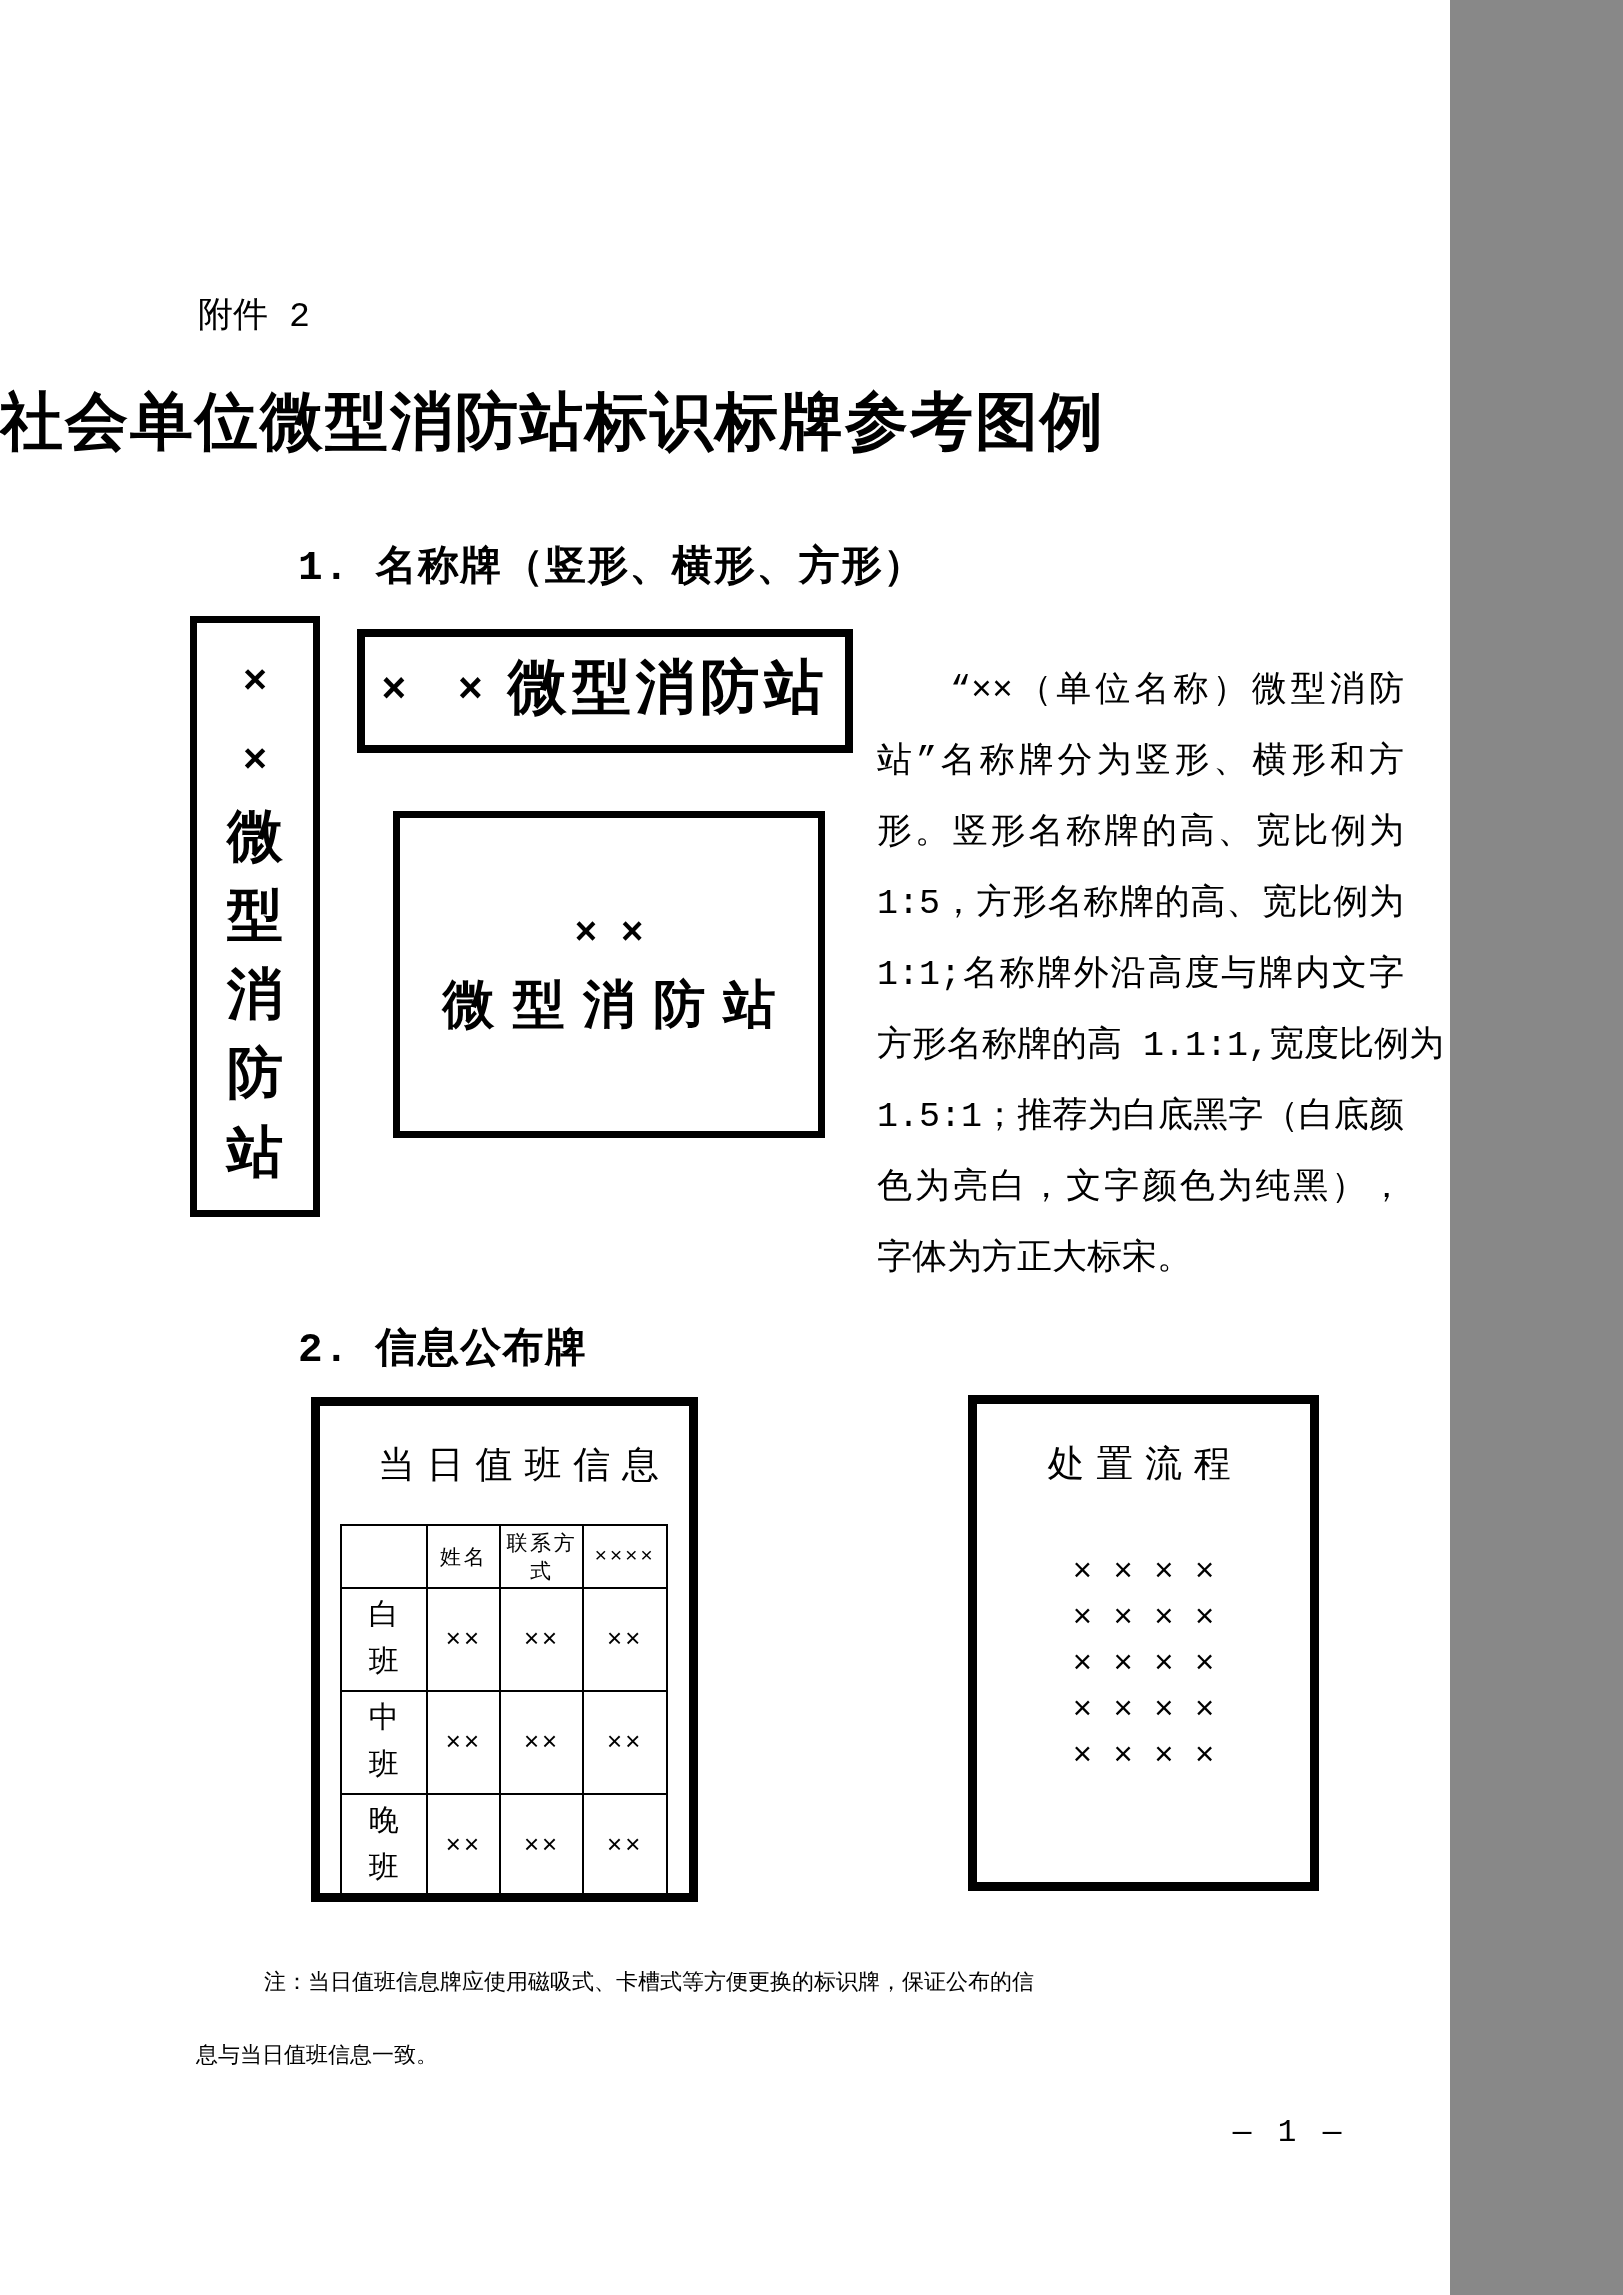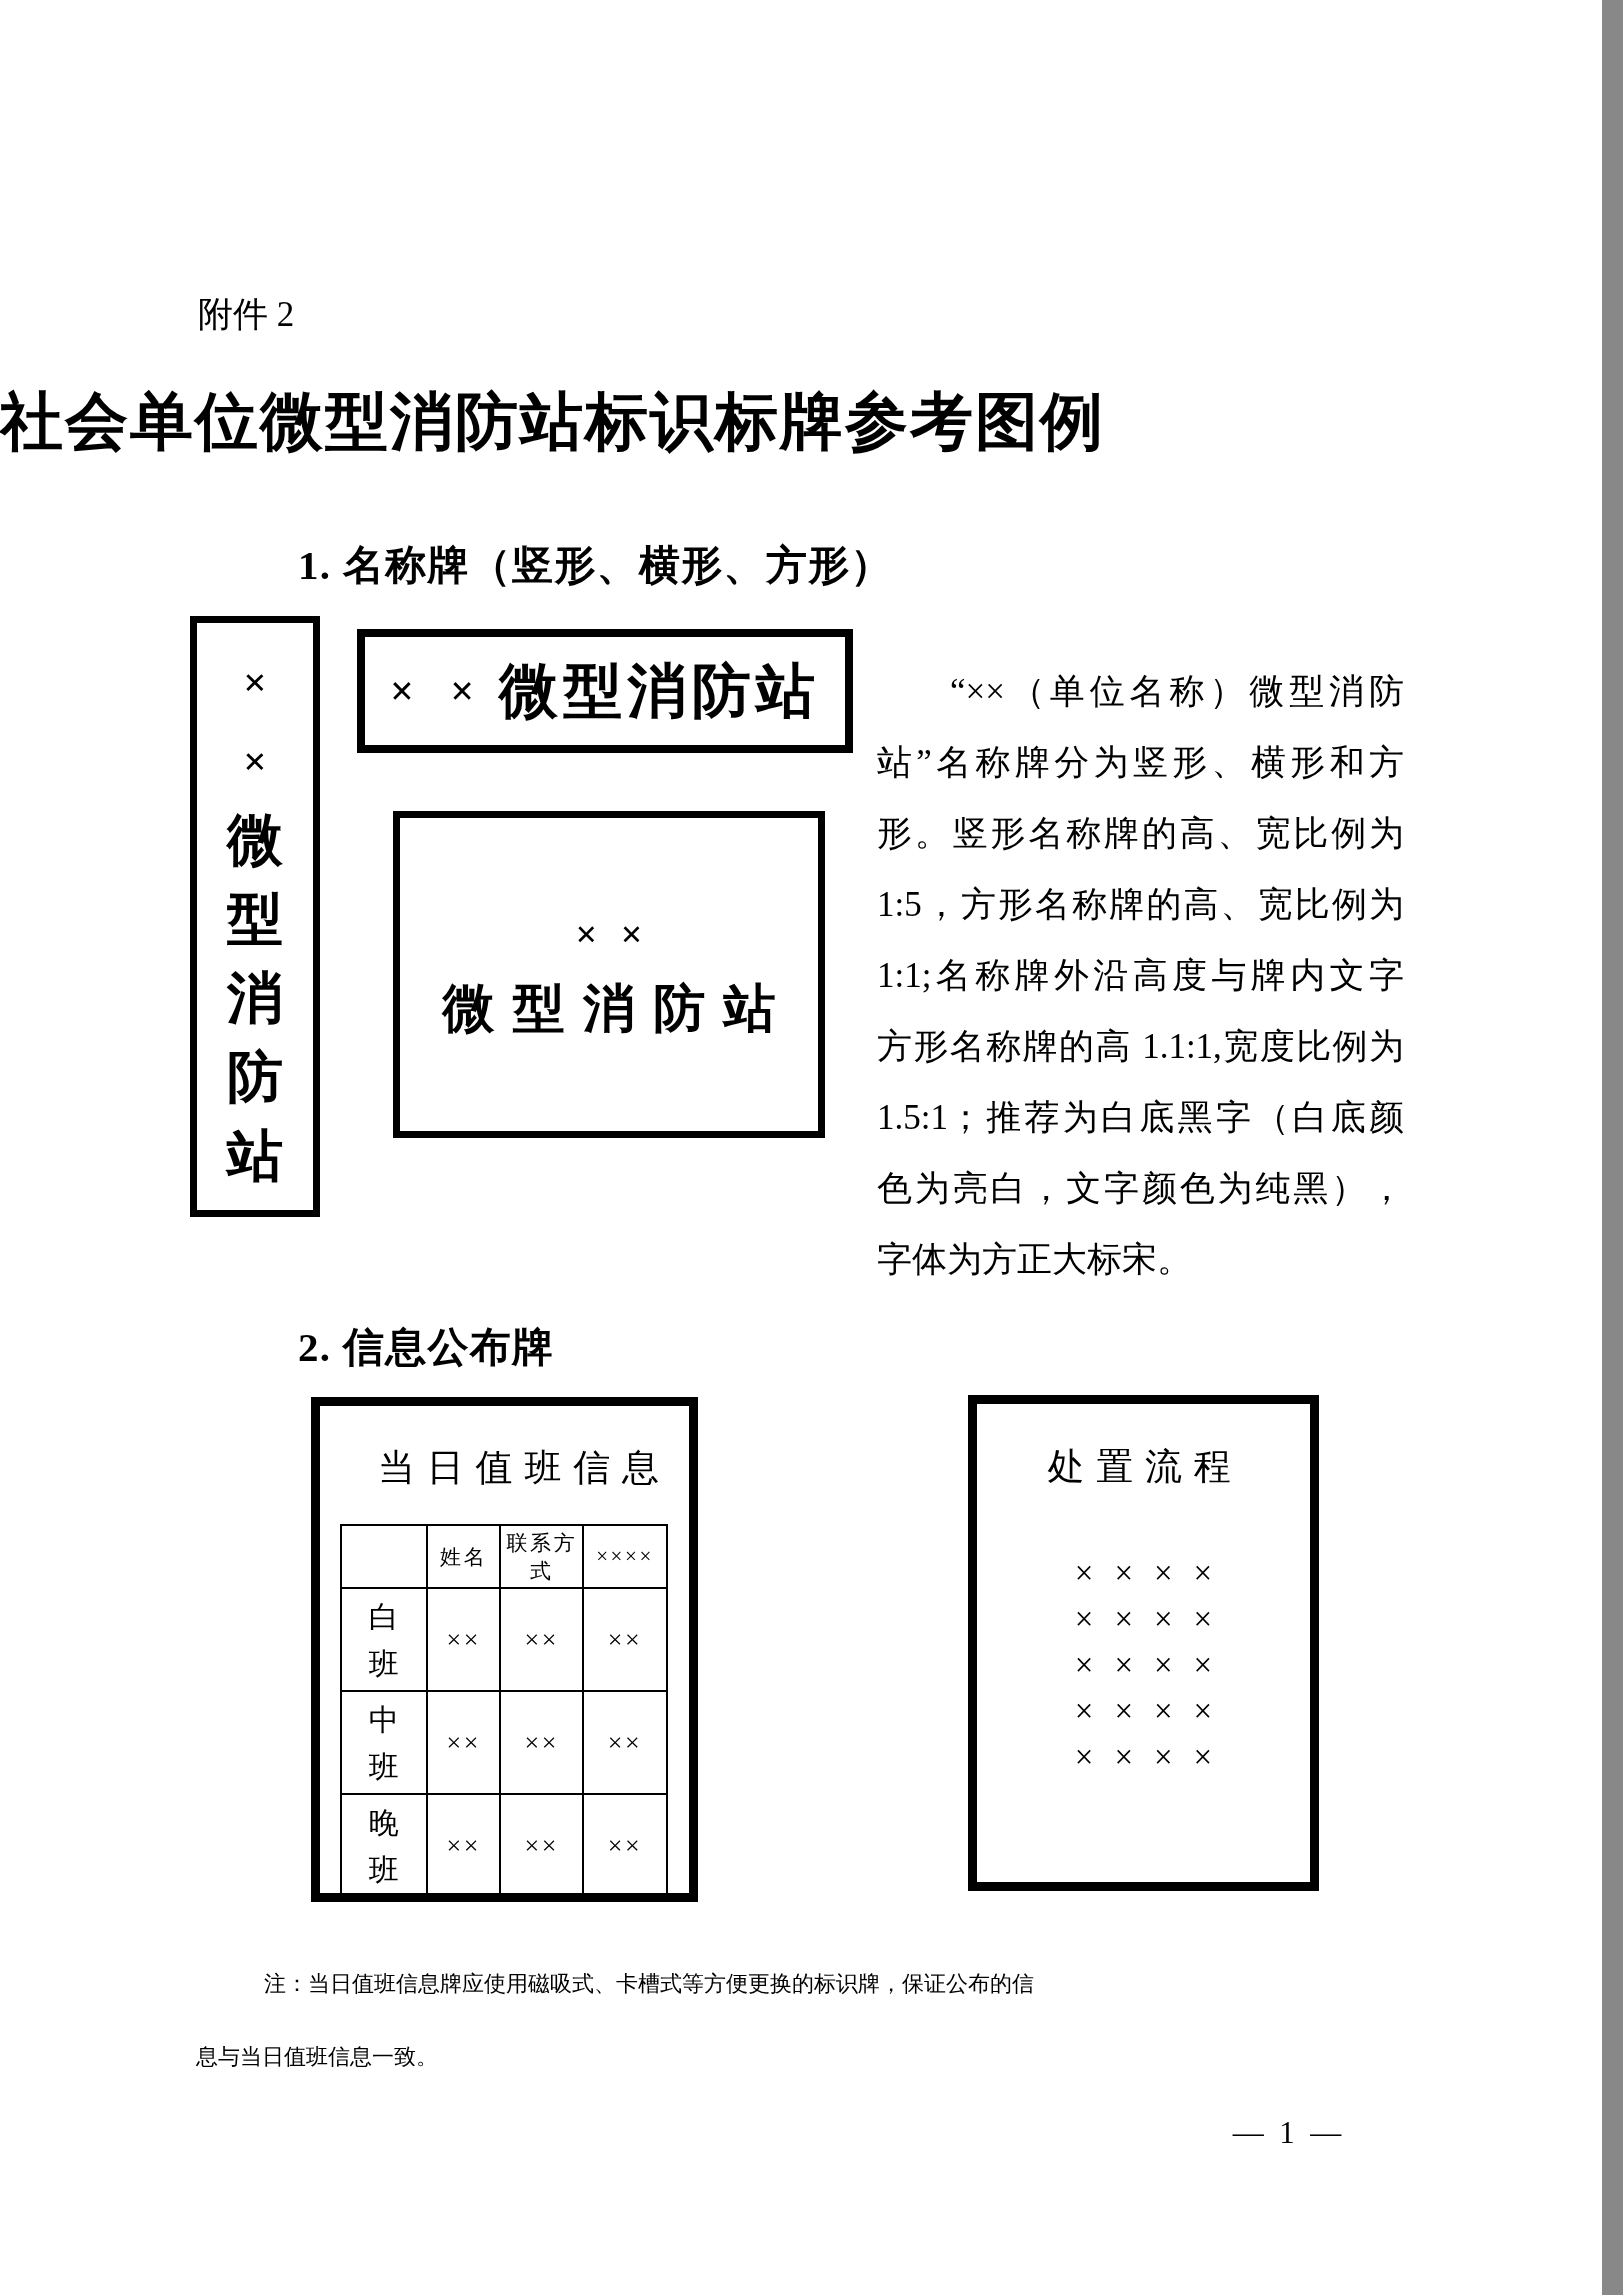--- a/index.html
+++ b/index.html
@@ -1,18 +1,18 @@
 <!DOCTYPE html>
 <html style="font-size:10.5px"><head>
 <meta charset="utf-8">
 <style>
   html,body{margin:0;padding:0;background:#888;}
   #page{
-    position:relative;width:1602px;height:2295px;background:#ffffff;
-    font-family:Liberation Serif, serif;color:#000000;overflow:hidden;
+    position:relative;width:1450px;height:2295px;background:#ffffff;
+    font-family:Liberation Mono, monospace;color:#000000;overflow:hidden;
   }
   
   .attachment{position:absolute;left:198px;top:291px;font-size:35px;}
   .doc-title{position:absolute;left:0;top:379px;width:1623px;margin:0;text-align:left;
     font-size:63px;font-weight:bold;letter-spacing:2px;}
   .sec-heading{position:absolute;font-size:41px;font-weight:bold;letter-spacing:1.3px;}
   #s1-heading{left:298px;top:538px;}
   #s2-heading{left:298px;top:1320px;}
   
   .sign{position:absolute;background:#ffffff;border:7.9px solid #000;box-sizing:border-box;}

